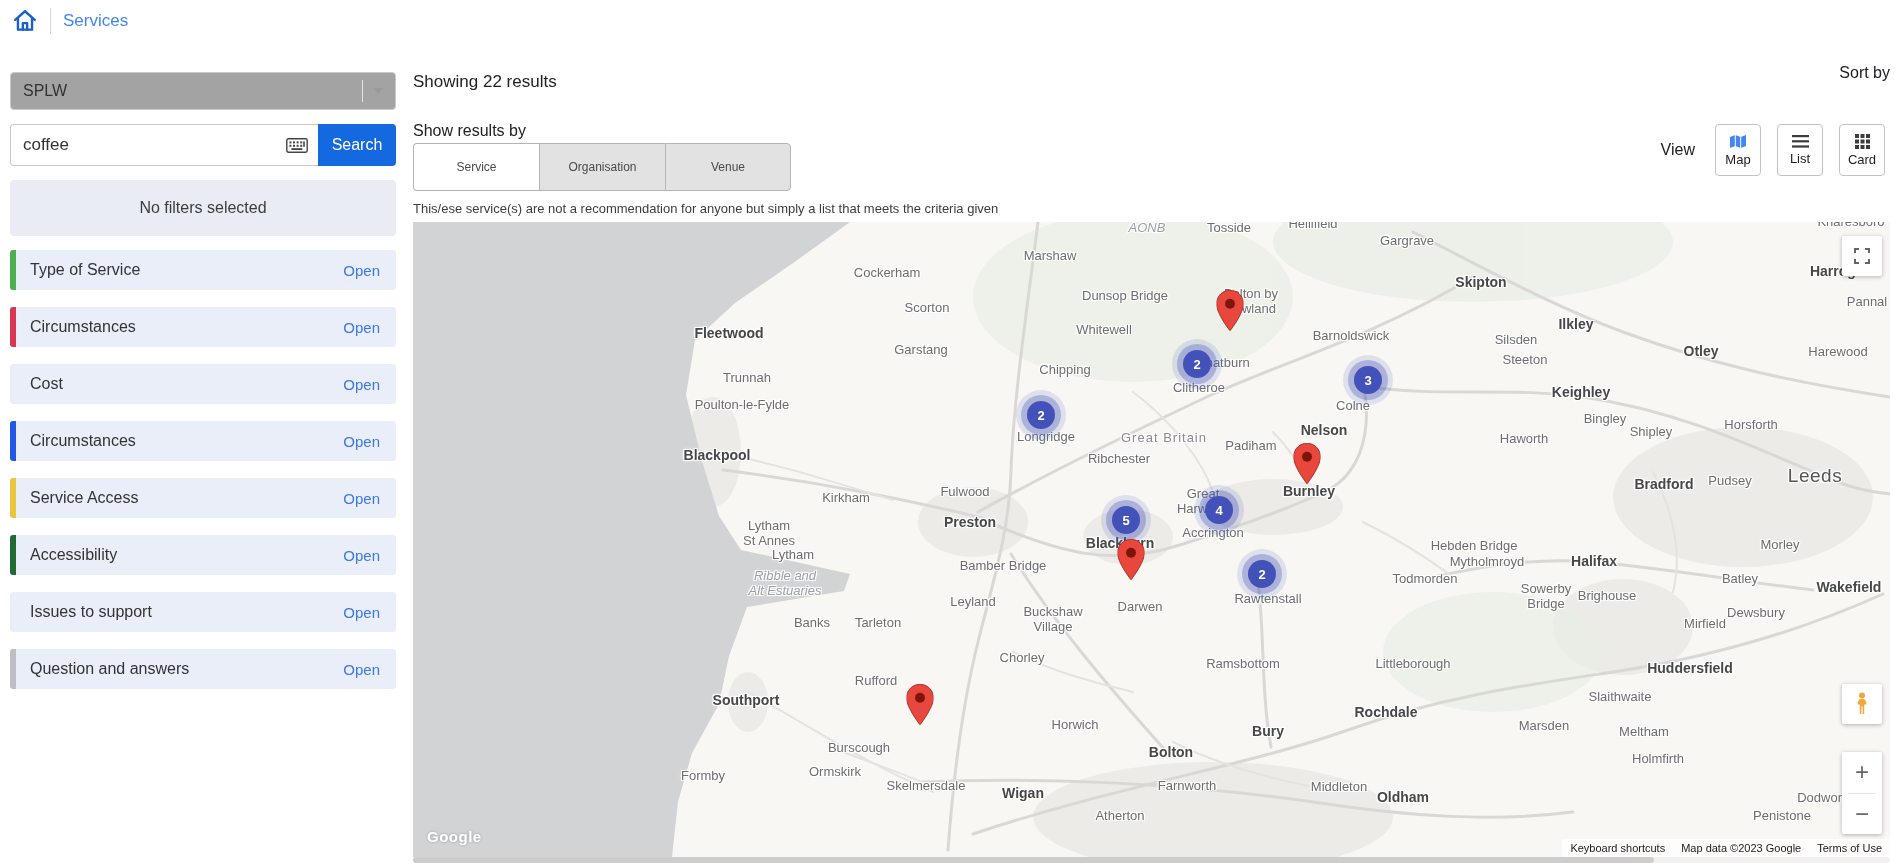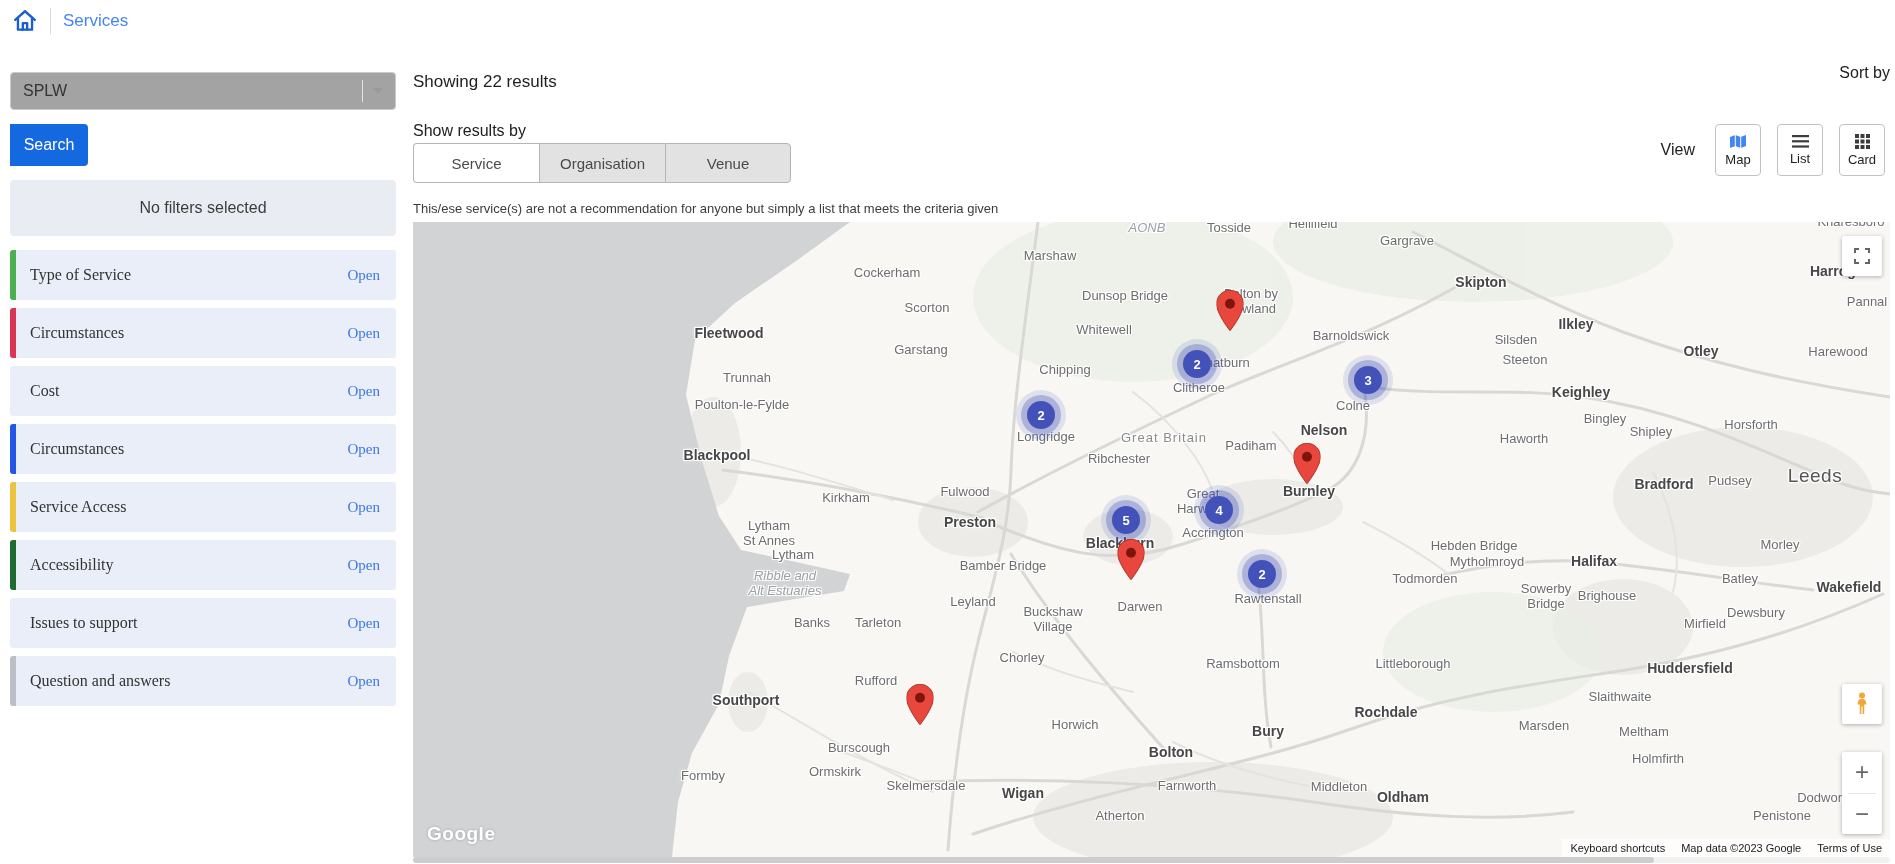--- a/index.html
+++ b/index.html
@@ -29,38 +29,38 @@
   .search-wrap { flex:1; display:flex; align-items:center; border:1px solid #c9c9c9; border-right:none;
     border-radius:4px 0 0 4px; background:#fff; }
   .search-input { flex:1; border:none; outline:none; font-size:17px; color:#333; padding:0 12px;
     font-family:inherit; background:transparent; min-width:0; }
   .kbd { margin-right:10px; display:flex; cursor:pointer; }
   .search-btn { width:78px; background:#1569e0; color:#fff; border:none; font-size:16px;
     border-radius:0 4px 4px 0; cursor:pointer; font-family:inherit; }
   .no-filters { margin-top:14px; height:56px; background:#e9edf3; border-radius:4px;
     display:flex; align-items:center; justify-content:center; font-size:16px; color:#3c3c3c; }
   .filter-list { margin-top:14px; }
-  .filter-row { height:50px; background:#e9eef8; border-radius:3px; border-left:6px solid transparent;
-    display:flex; align-items:center; justify-content:space-between; padding:0 16px 0 14px; margin-bottom:8px;font-family:Liberation Serif, serif; }
+  .filter-row { height:40px; background:#e9eef8; border-radius:3px; border-left:6px solid transparent;
+    display:flex; align-items:center; justify-content:space-between; padding:0 16px 0 14px; margin-bottom:17px; }
   .filter-label { font-size:16px; color:#333; }
   .filter-open { font-size:15px; color:#3d78e3; }
 
   
   .showing { position:absolute; left:413px; top:72px; font-size:17px; color:#1f1f1f; }
   .sort-wrap { position:absolute; top:64px; right:5px; display:flex; align-items:center; gap:10px; }
   .sort-label { font-size:16px; }
   .sort-select { width:300px; height:38px; border:1px solid #ccc; border-radius:3px; background:#fff;
     display:flex; align-items:center; justify-content:space-between; padding-left:12px;
     font-size:16px; color:#333; cursor:pointer; }
   .sort-chev { width:42px; height:100%; border-left:1px solid #e4e4e4; display:flex; align-items:center; justify-content:center; }
   .sort-chev .chev { margin-right:0; }
   .show-by { position:absolute; left:413px; top:122px; font-size:16px; }
   .tabs { position:absolute; left:413px; top:143px; display:flex; }
-  .tab { width:126px; height:40px; border:1px solid #b5b5b5; border-right:none; background:#e2e2e2;
-    display:flex; align-items:center; justify-content:center; font-size:15px; color:#4a4a4a; cursor:pointer; }
+  .tab { width:126px; height:48px; border:1px solid #b5b5b5; border-right:none; background:#e2e2e2;
+    display:flex; align-items:center; justify-content:center; font-size:12px; color:#4a4a4a; cursor:pointer; }
   .tab.active { background:#fff; }
   .tab:first-child { border-radius:4px 0 0 4px; }
   .tab:last-child { border-right:1px solid #b5b5b5; border-radius:0 4px 4px 0; }
   .view-wrap { position:absolute; top:124px; right:10px; display:flex; align-items:center; gap:16px; }
   .view-label { font-size:16px; margin-right:4px; }
   .view-btn { width:46px; height:52px; border:1px solid #c2c2c2; border-radius:4px; background:#fff;
     display:flex; flex-direction:column; align-items:center; justify-content:center; gap:3px;
     font-size:13px; color:#222; cursor:pointer; }
   .disclaimer { position:absolute; left:413px; top:201px; font-size:13px; color:#3c3c3c; }
 
@@ -79,21 +79,21 @@
     transform:translate(-50%,-50%); color:#fff; font-size:13px; font-weight:bold;
     display:flex; align-items:center; justify-content:center;
     box-shadow:0 0 0 6px rgba(67,82,185,.32), 0 0 0 11px rgba(67,82,185,.14); cursor:pointer; }
   .pin { position:absolute; transform:translate(-50%,-100%); cursor:pointer; line-height:0; }
   .map-btn { position:absolute; background:#fff; box-shadow:0 1px 4px rgba(0,0,0,.3); border-radius:2px; }
   .fullscreen { top:14px; right:8px; width:40px; height:40px; display:flex; align-items:center; justify-content:center; cursor:pointer; }
   .pegman { top:462px; right:8px; width:40px; height:40px; display:flex; align-items:center; justify-content:center; cursor:pointer; }
   .zoomctl { top:530px; right:8px; width:40px; height:82px; display:flex; flex-direction:column; }
   .zoom-btn { flex:1; display:flex; align-items:center; justify-content:center; font-size:24px; color:#666; cursor:pointer; }
   .zoom-sep { height:1px; background:#e6e6e6; margin:0 6px; }
-  .glogo { position:absolute; left:14px; bottom:12px; color:#fff; font-size:19px; font-weight:bold;
+  .glogo { position:absolute; left:14px; bottom:12px; color:#fff; font-size:15px; font-weight:bold;
     letter-spacing:.5px; text-shadow:0 0 3px rgba(0,0,0,.25); }
   .attrib { position:absolute; right:0; bottom:0; display:flex; align-items:center; gap:16px;
     font-size:11px; color:#1a1a1a; background:rgba(255,255,255,.75); padding:3px 8px; }
   .attrib a { color:#1a1a1a; }
 
   .hscroll { position:absolute; left:413px; top:857px; width:1477px; height:6px; background:#f1f1f1; border-radius:3px; }
   .hthumb { width:84%; height:100%; background:#cdcdcd; border-radius:3px; }
 </style>
 </head>
 <body>
@@ -112,20 +112,40 @@
 
 <aside class="sidebar">
   <div class="select-box">
     <span>SPLW</span>
     <span class="sel-right">
         <span class="sel-sep"></span>
         <span class="chev"></span>
       </span>
   </div>
   <div class="search-row">
+    <div class="search-wrap">
+      <input class="search-input" value="coffee" style="">
+      <span class="kbd">
+        <svg width="22" height="15" viewBox="0 0 22 15">
+            <rect x="0.8" y="0.8" width="20.4" height="13.4" rx="1.6" fill="none" stroke="#444" stroke-width="1.4"></rect>
+            <g fill="#444">
+              <rect x="3.4" y="3.4" width="2" height="2"></rect>
+              <rect x="7" y="3.4" width="2" height="2"></rect>
+              <rect x="10.6" y="3.4" width="2" height="2"></rect>
+              <rect x="14.2" y="3.4" width="2" height="2"></rect>
+              <rect x="3.4" y="6.8" width="2" height="2"></rect>
+              <rect x="7" y="6.8" width="2" height="2"></rect>
+              <rect x="10.6" y="6.8" width="2" height="2"></rect>
+              <rect x="14.2" y="6.8" width="2" height="2"></rect>
+              <rect x="17.2" y="3.4" width="1.6" height="5.4"></rect>
+              <rect x="5.4" y="10.2" width="11" height="1.8"></rect>
+            </g>
+          </svg>
+      </span>
+    </div>
     <button class="search-btn">Search</button>
   </div>
   <div class="no-filters">No filters selected</div>
   <div class="filter-list">
       <div class="filter-row" style="border-left-color: rgb(76, 175, 80);">
         <span class="filter-label">Type of Service</span>
         <a class="filter-open">Open</a>
       </div>
       <div class="filter-row" style="border-left-color: rgb(217, 54, 84);">
         <span class="filter-label">Circumstances</span>

